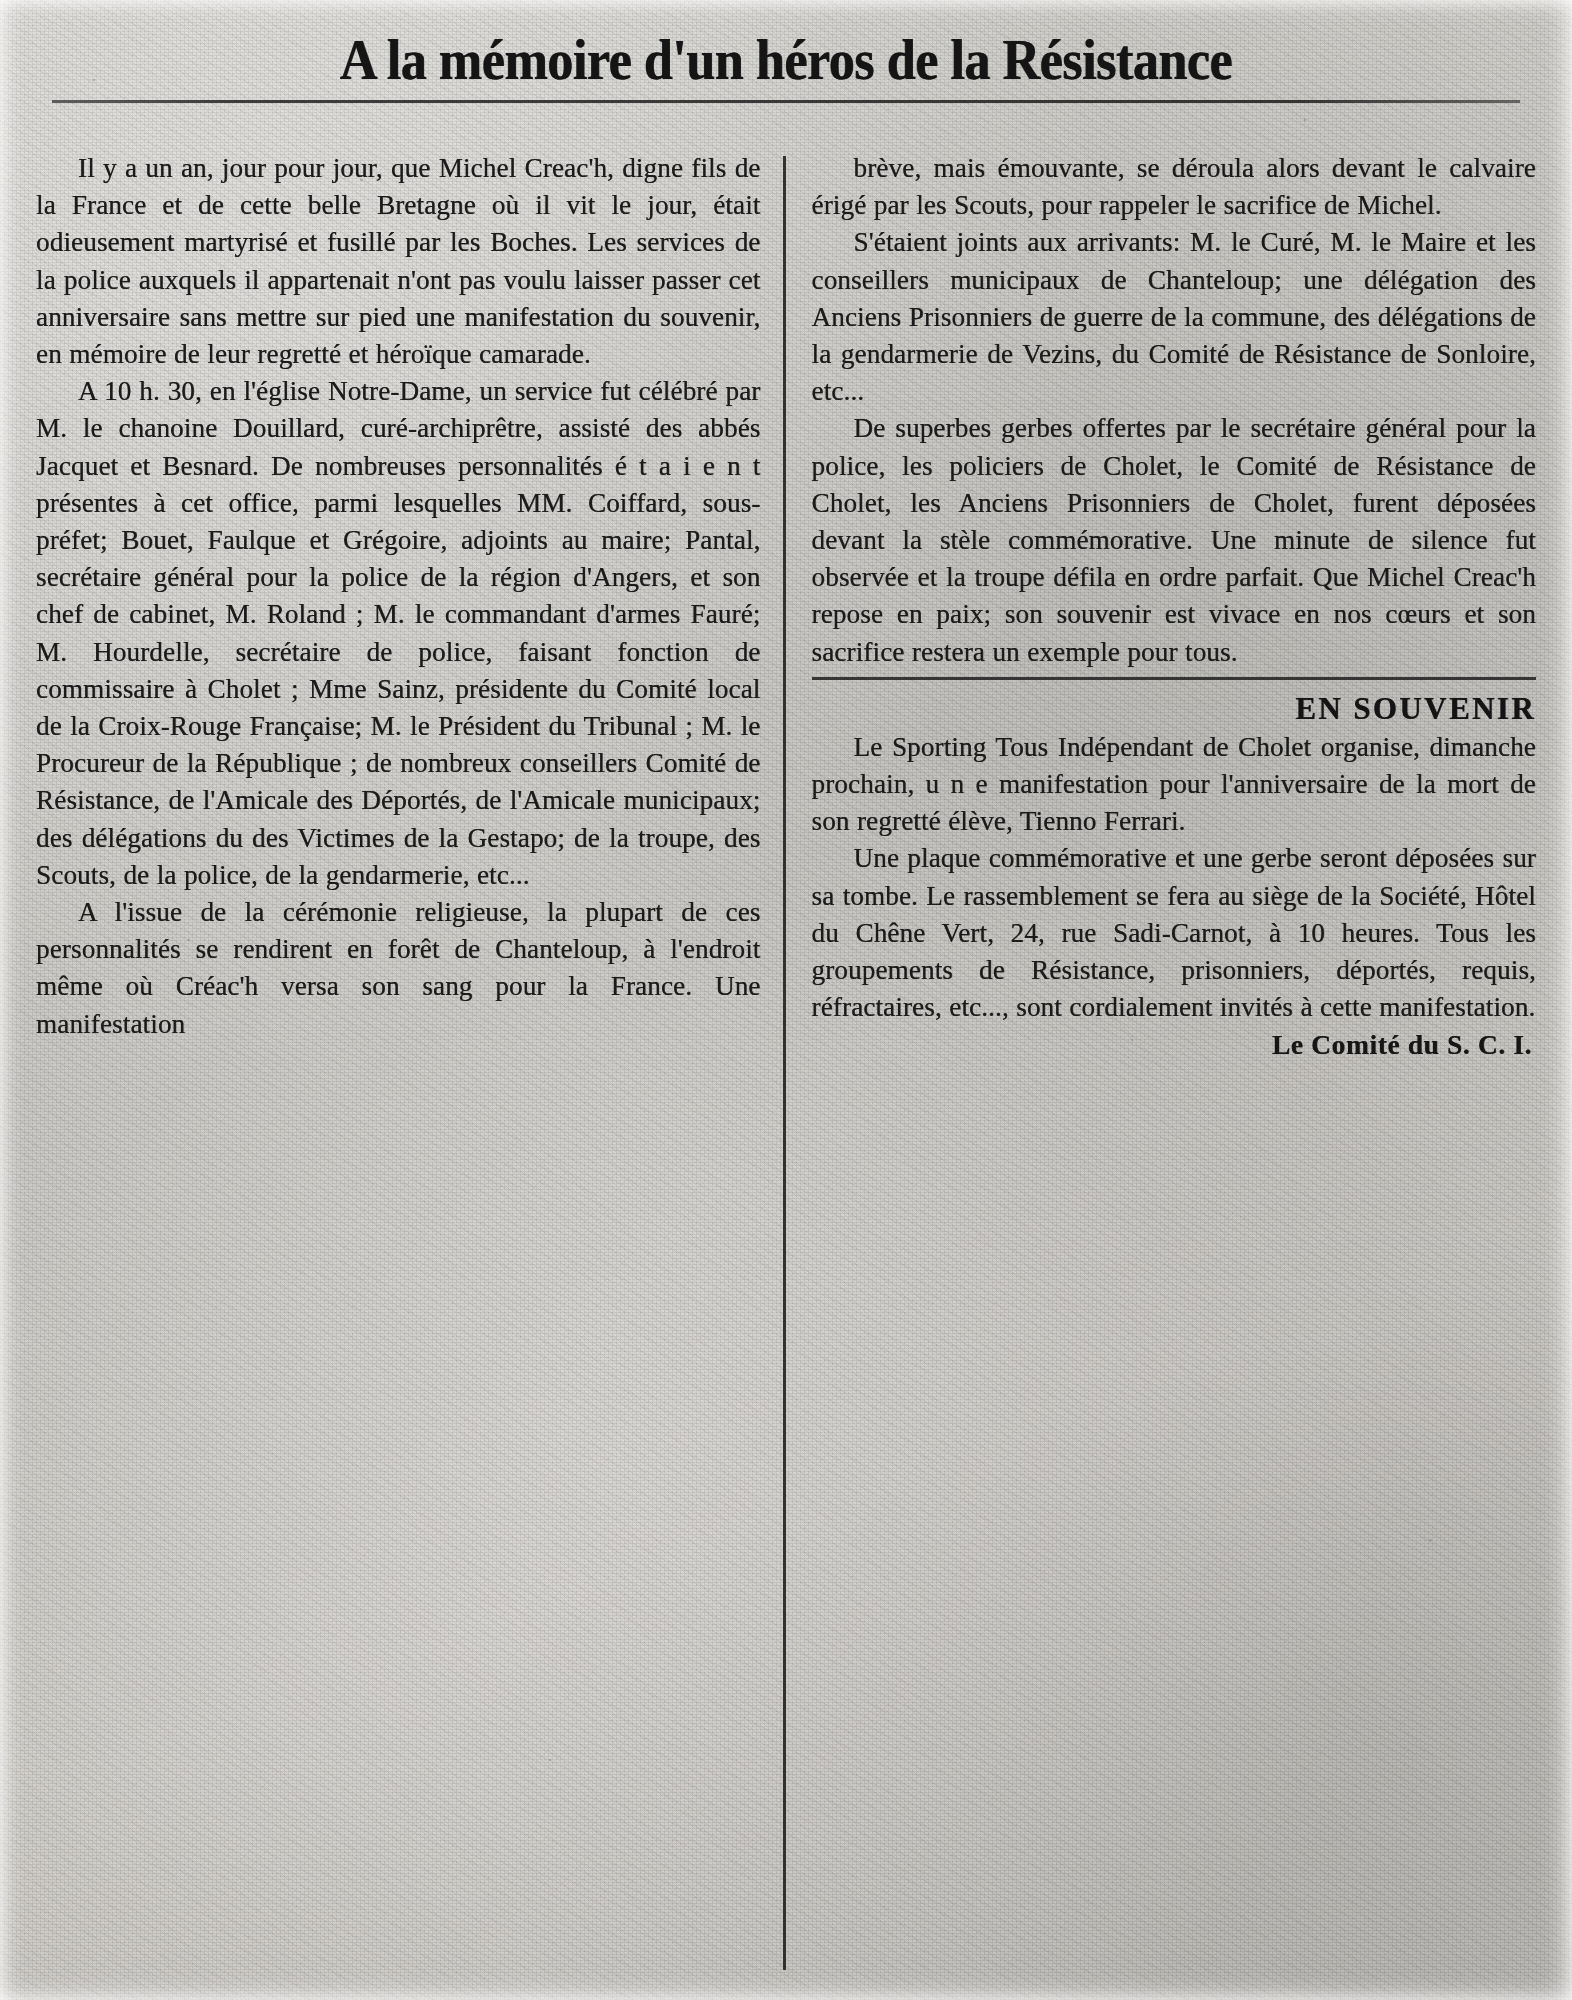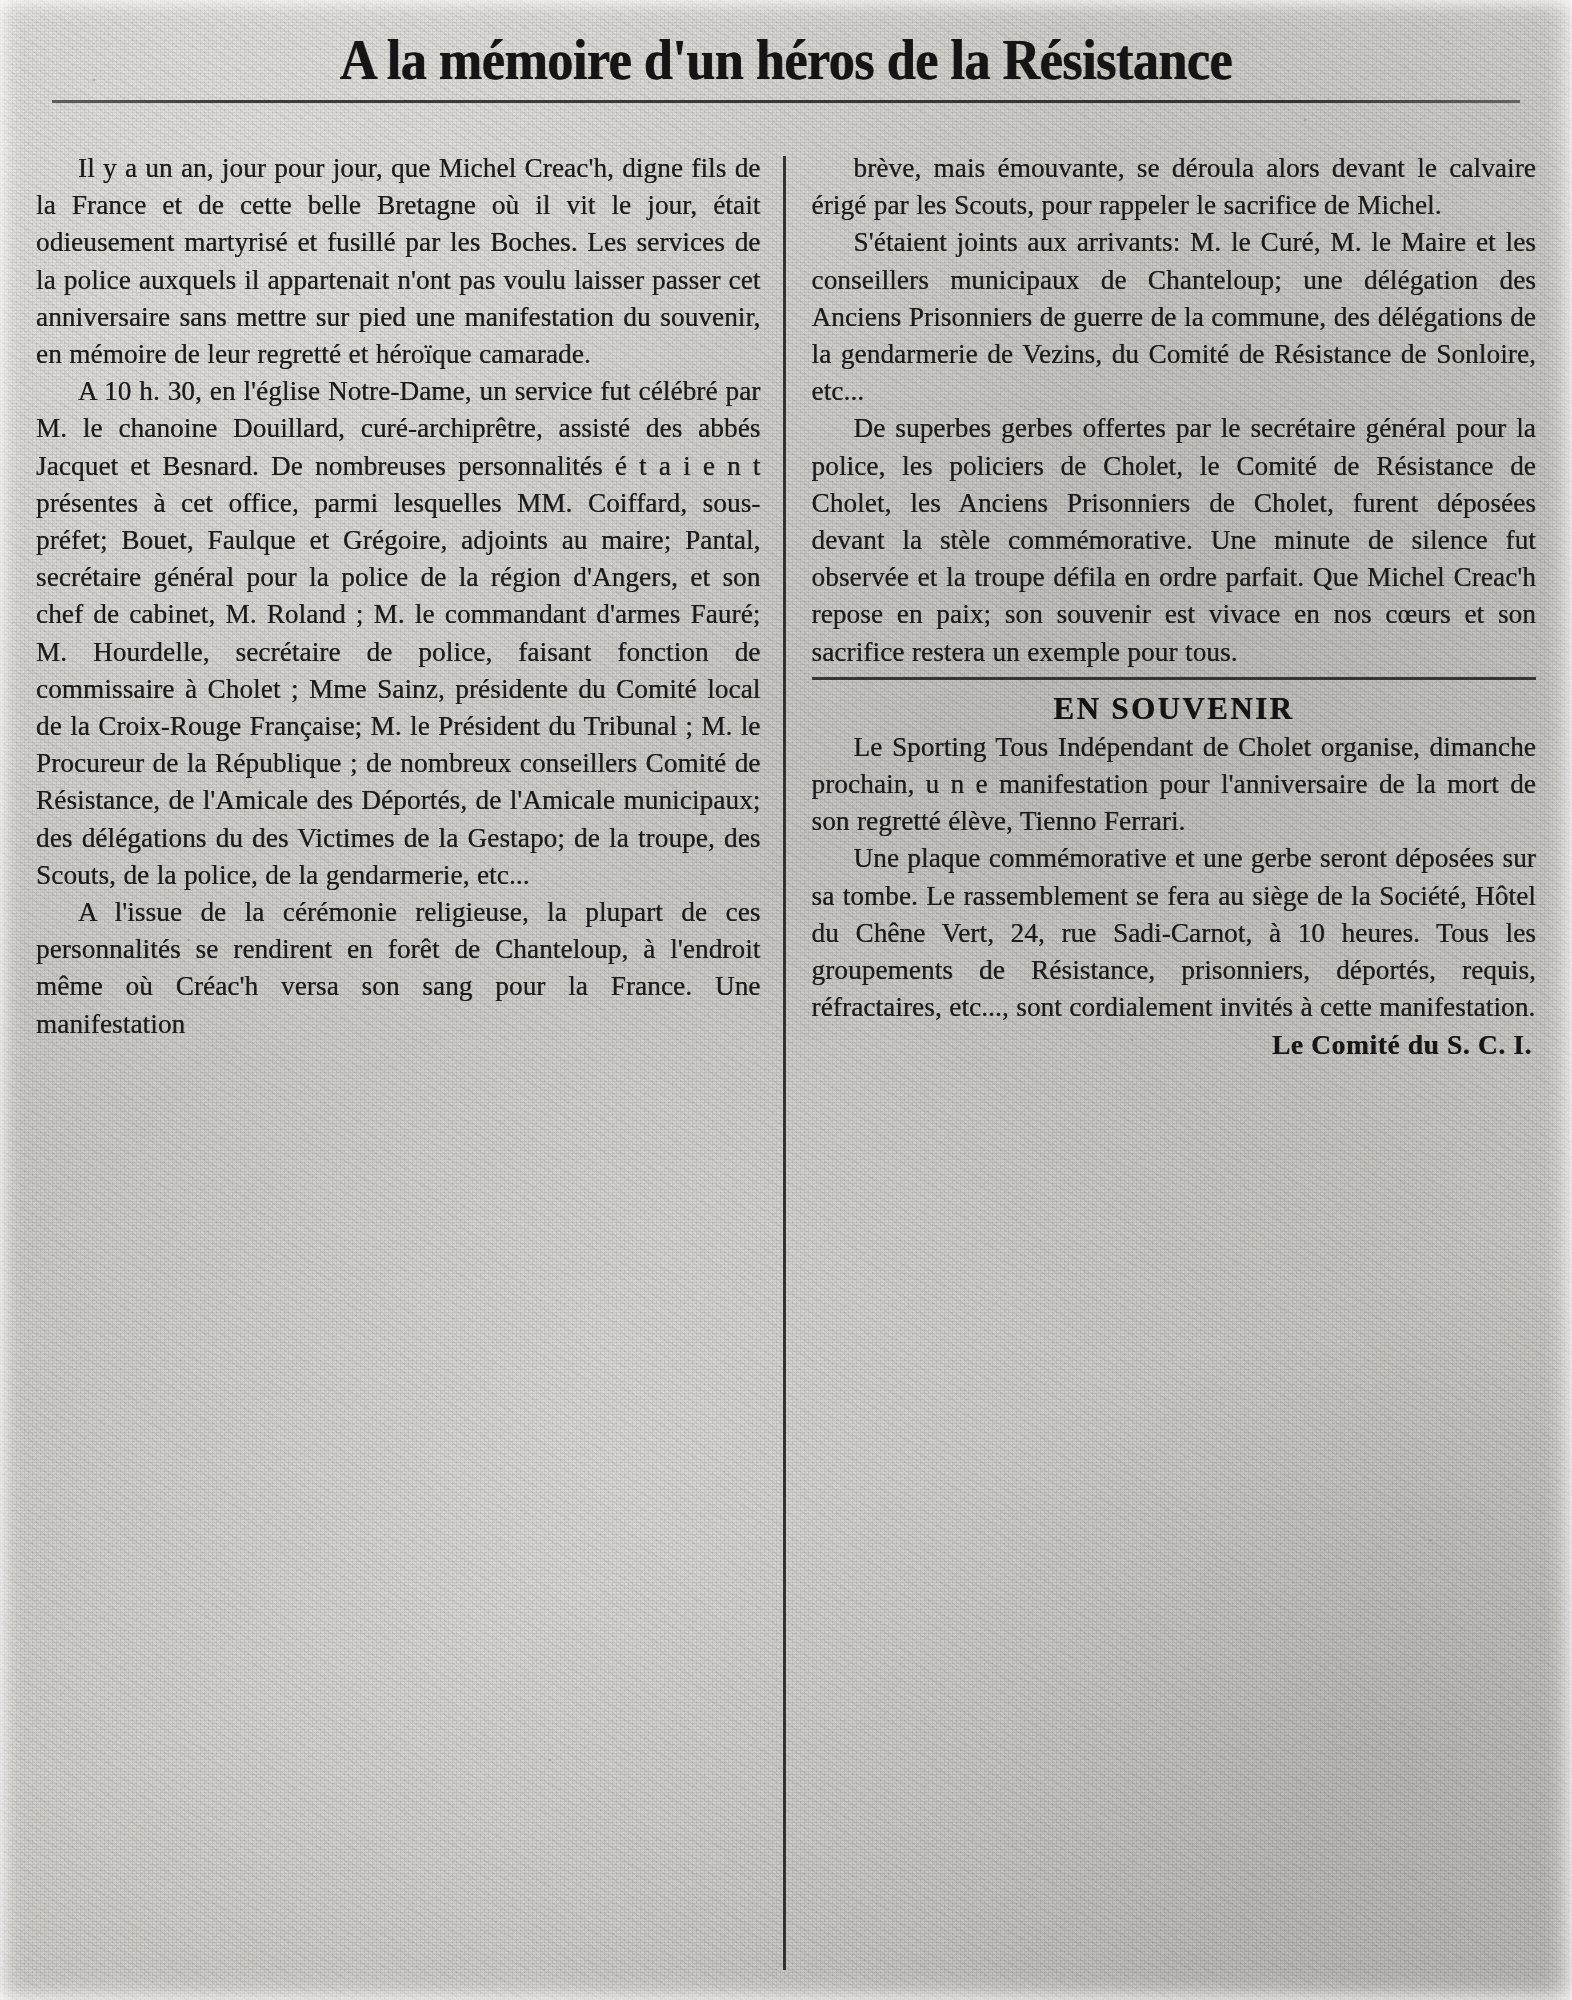--- a/index.html
+++ b/index.html
@@ -129,21 +129,21 @@
     margin-top: 6px;
   }
   .subhead-rule {
     height: 3px;
     background: #1e1e1e;
     margin: 2px 0 8px 0;
     opacity: 0.85;
   }
   .subhead {
     margin: 0;
-    text-align: center;
+    text-align: right;
     font-family: "Liberation Serif", "DejaVu Serif", serif;
     font-weight: bold;
     font-size: 31px;
     line-height: 41px;
     letter-spacing: 2.4px;
     color: #141414;
     text-shadow: 0.5px 0 0 rgba(20,20,20,0.75);
   }
   .signature {
     margin: 0;

